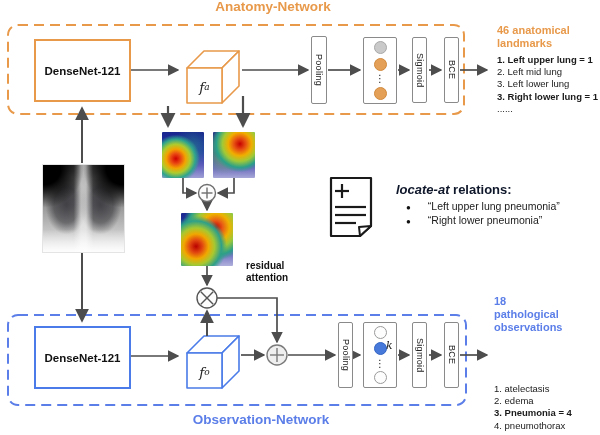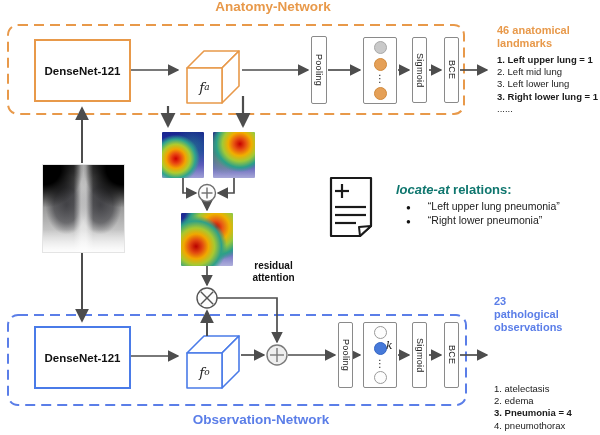--- a/index.html
+++ b/index.html
@@ -61,23 +61,23 @@
     background:
       linear-gradient(0deg, rgba(255,255,255,.9) 0%, rgba(255,255,255,0) 26%),
       radial-gradient(circle at 2% 4%, #000 0%, #000 14%, rgba(0,0,0,0) 34%),
       radial-gradient(circle at 98% 4%, #000 0%, #000 14%, rgba(0,0,0,0) 34%),
       linear-gradient(90deg, rgba(255,255,255,0) 38%, rgba(250,250,250,.6) 47%, rgba(250,250,250,.6) 53%, rgba(255,255,255,0) 62%),
       radial-gradient(ellipse 26% 34% at 29% 46%, rgba(15,15,22,.62) 0%, rgba(15,15,22,.45) 60%, rgba(15,15,22,0) 100%),
       radial-gradient(ellipse 26% 34% at 71% 46%, rgba(15,15,22,.62) 0%, rgba(15,15,22,.45) 60%, rgba(15,15,22,0) 100%),
       linear-gradient(180deg, #3c3c3c 0%, #8e8e8e 42%, #cfcfcf 82%, #e9e9e9 100%);}
 
   .residual{position:absolute;left:246px;top:260px;width:55px;font-weight:bold;font-size:10px;
-            line-height:11.5px;color:#111;text-align:center;}
-
-  .rel-title{position:absolute;left:396px;top:182px;font-weight:bold;font-size:13px;color:#0f766e;}
+            line-height:11.5px;color:#111;}
+
+  .rel-title{position:absolute;left:396px;top:182px;font-weight:bold;font-size:13px;color:#0f172a;}
   .rel-title .em{font-style:italic;}
   .bullets{position:absolute;left:406px;top:200px;}
   .brow{display:flex;gap:17px;height:14px;align-items:baseline;}
   .bdot{font-size:8px;color:#111;}
   .btext{font-size:10.5px;color:#1b1b1b;white-space:nowrap;}
 
   .outhead{position:absolute;font-weight:bold;font-size:11px;line-height:13px;}
   .outhead.orange-text{left:497px;top:16px;width:95px;color:#E8994A;margin-top:8px;}
   .outhead.blue-text{left:494px;top:295px;width:78px;color:#5B7EE8;}
   .outlist{position:absolute;font-size:9.5px;line-height:12.2px;color:#1a1a1a;white-space:nowrap;}
@@ -238,21 +238,21 @@
 
   <div class="outhead orange-text">46 anatomical landmarks</div>
   <div class="outlist top">
     <div class="bold">1. Left upper lung = 1</div>
     <div>2. Left mid lung</div>
     <div>3. Left lower lung</div>
     <div class="bold">3. Right lower lung = 1</div>
     <div>......</div>
   </div>
 
-  <div class="outhead blue-text">23 pathological observations</div>
+  <div class="outhead blue-text">18 pathological observations</div>
   <div class="outlist bottom">
     <div>1. atelectasis</div>
     <div>2. edema</div>
     <div class="bold">3. Pneumonia = 4</div>
     <div>4. pneumothorax</div>
     <div>......</div>
   </div>
 
 </div>
 

